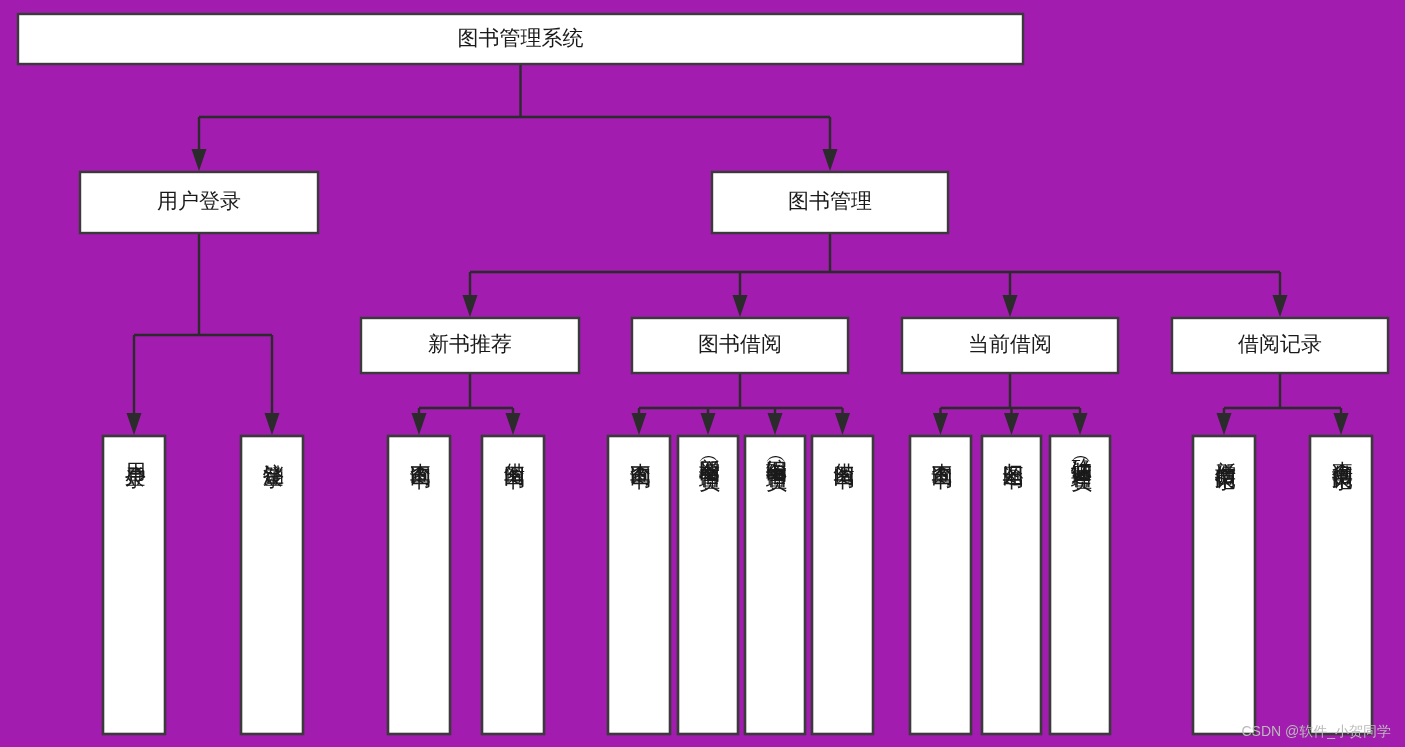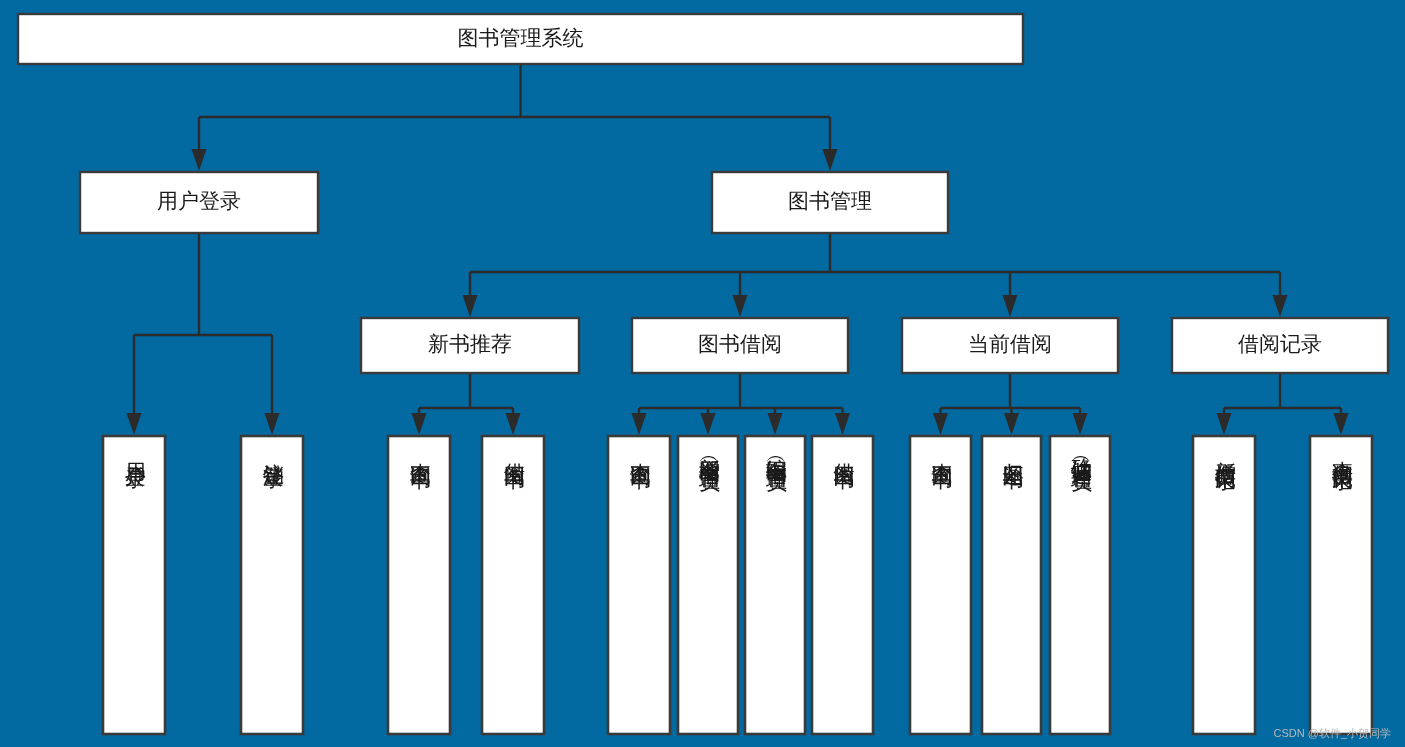--- a/index.html
+++ b/index.html
@@ -8,21 +8,21 @@
     padding: 0;
     background: #ffffff;
   }
   body {
     font-family: "Liberation Sans", "DejaVu Sans", sans-serif;
   }
   #diagram-root {
     position: relative;
     width: 1405px;
     height: 747px;
-    background: #0369a1;
+    background: #a21caf;
     overflow: hidden;
   }
   svg#tree-svg {
     position: absolute;
     top: 0;
     left: 0;
     width: 1405px;
     height: 747px;
     display: block;
   }
@@ -56,21 +56,21 @@
   .node-label.vert {
     font-size: 21px;
     writing-mode: vertical-rl;
     letter-spacing: 2px;
   }
   .watermark-text {
     position: absolute;
     right: 14px;
     bottom: 6px;
     font-family: "Liberation Sans", "DejaVu Sans", sans-serif;
-    font-size: 11px;
+    font-size: 14px;
     color: #b9b9b9;
     white-space: nowrap;
     user-select: none;
     pointer-events: none;
   }
 </style>
 </head>
 <body>
 
 <div id="diagram-root">

